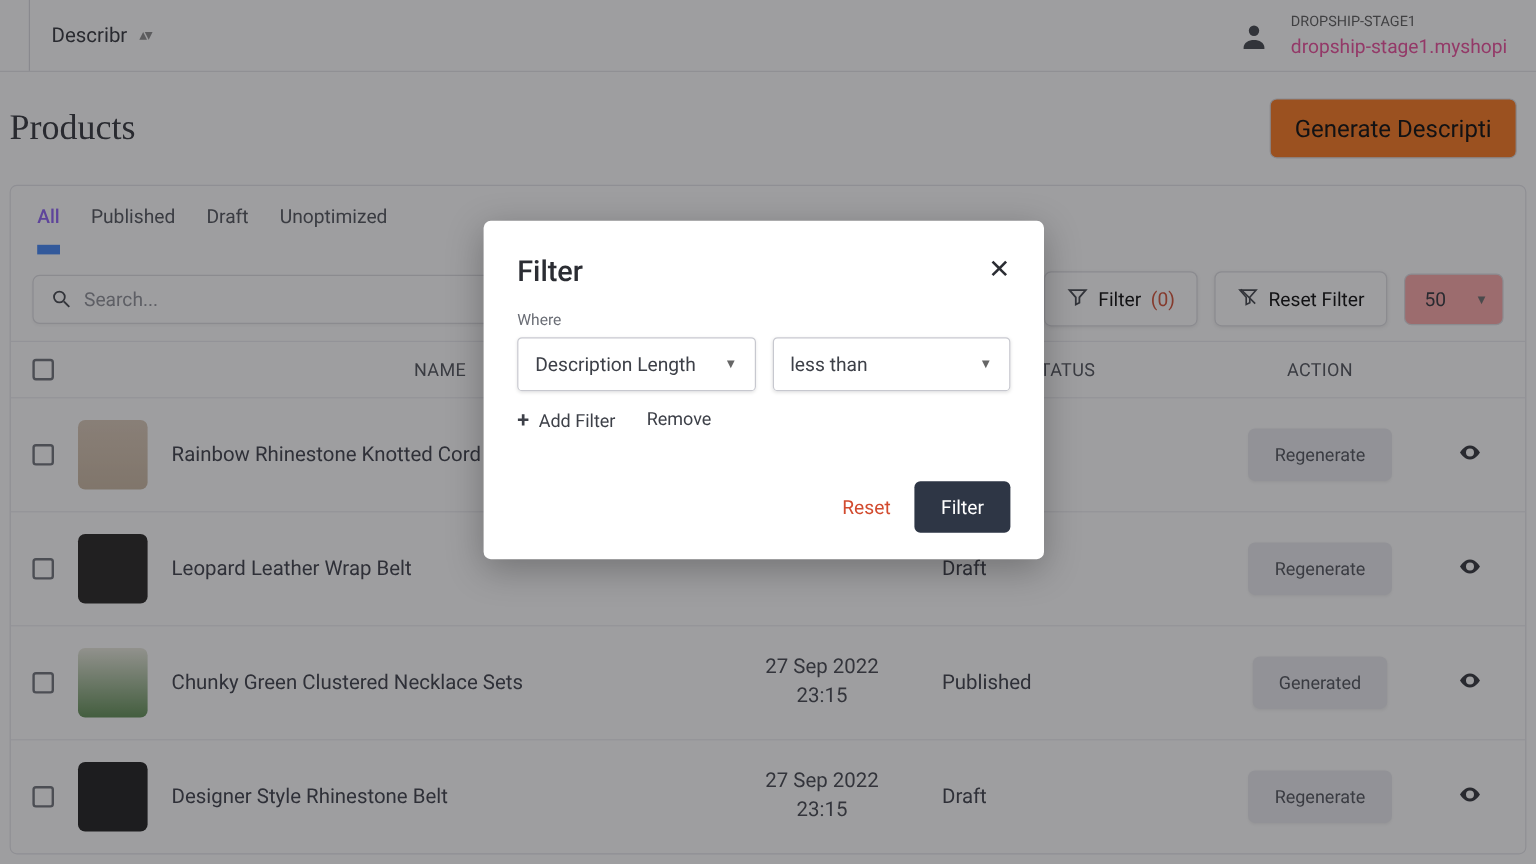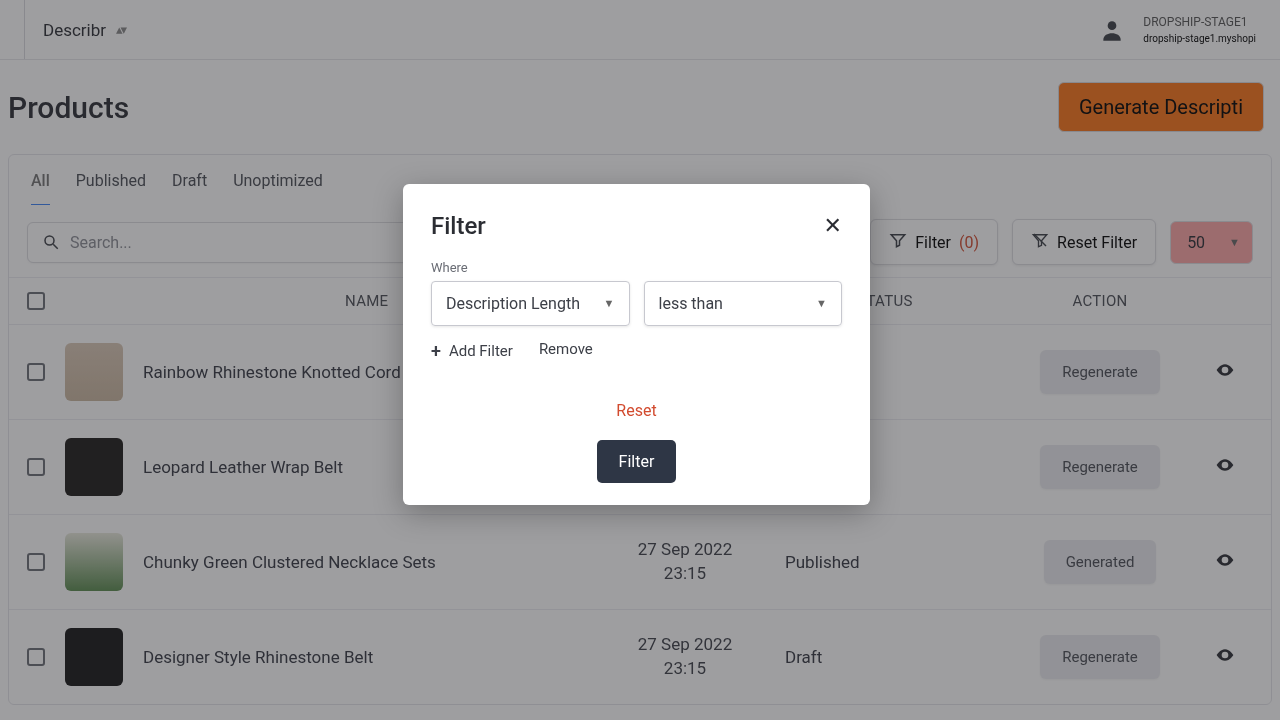--- a/index.html
+++ b/index.html
@@ -7,30 +7,30 @@
 
   
   .page-dim { filter: blur(0); }
   .scrim { position:absolute; inset:0; background:rgba(40,40,44,0.45); z-index: 50; }
 
   .topbar { display:flex; align-items:center; justify-content:space-between; height:60px; border-bottom:1px solid #e6e6e9; padding:0 24px; }
   .brand-box { display:flex; align-items:center; gap:10px; border-left:1px solid #d9d9de; padding-left:18px; height:100%; font-size:17px; }
   .chevrons { font-size:13px; color:#888; line-height:1; letter-spacing:-2px;}
   .account { display:flex; align-items:center; gap:18px; }
   .account .who { font-size:12px; color:#555; line-height:1.5; }
-  .account .who .store { font-size:10px; color:#000000; }
+  .account .who .store { font-size:16px; color:#ec4899; }
 
   .page-header { display:flex; align-items:center; justify-content:space-between; padding:22px 16px 10px 8px; }
-  .page-title { font-size:30px; font-weight:500; }
+  .page-title { font-size:30px; font-weight:500;font-family:Liberation Serif, serif; }
   .gen-btn { border:1px solid #d9d9de; background:#f97316; padding:12px 20px; border-radius:6px; font-size:20px; }
 
   .card { border:1px solid #e4e4e9; border-radius:6px; margin:12px 8px; background:#fff; }
   .tabs { display:flex; gap:26px; padding:16px 20px 0 22px; font-size:16px; color:#4a4d55; }
   .tab { padding-bottom:14px; cursor:pointer; }
-  .tab.active { font-weight:500; color:#737373; border-bottom:1px solid #3b82f6; }
+  .tab.active { font-weight:500; color:#8b5cf6; border-bottom:8px solid #3b82f6; }
 
   .controls-row { display:flex; align-items:center; gap:14px; padding:14px 18px 12px 18px;}
   .searchbox { flex:1; display:flex; align-items:center; gap:10px; border:1px solid #dcdce1; border-radius:6px; padding:10px 14px; font-size:16px; color:#8a8c94; background:#fff; box-shadow:0 1px 2px rgba(0,0,0,0.04);}
   .pill-btn { display:flex; align-items:center; gap:8px; border:1px solid #dcdce1; background:#fff; border-radius:6px; padding:11px 18px; font-size:16px; box-shadow:0 1px 3px rgba(0,0,0,0.08); white-space:nowrap;}
   .pill-btn .count { color:#d24b2f; }
   .pagesize { border:1px solid #dcdce1; border-radius:6px; padding:11px 12px 11px 16px; background:#fca5a5; display:flex; align-items:center; gap:24px;}
 
   .thead { display:grid; grid-template-columns:46px 520px 200px 200px 230px 60px; align-items:center; padding:14px 10px; border-top:1px solid #ececf0; color:#4a4d55; font-size:15px; letter-spacing:0.3px;}
   .trow { display:grid; grid-template-columns:46px 520px 200px 200px 230px 60px; align-items:center; padding:18px 10px; border-top:1px solid #ececf0; font-size:17px; color:#353842;}
   .chk { width:18px; height:18px; border:2px solid #6a6d75; border-radius:3px; margin-left:8px; }
@@ -51,21 +51,21 @@
   .where-lbl { font-size:13px; color:#6a6d75; margin-bottom:6px; display:block;}
   .sel-row { display:flex; gap:14px; }
   .sel { flex:1; display:flex; justify-content:space-between; align-items:center; border:1px solid #c7c8cf; border-radius:4px; padding:12px 14px; font-size:16px; color:#3d4048; box-shadow:0 1px 3px rgba(0,0,0,0.10);}
   .tri { font-size:11px; color:#666; }
   .valbox { width:100%; margin-top:16px; border:1px solid #c7c8cf; border-radius:4px; padding:13px 15px; font-size:17px; display:flex; align-items:center; box-shadow:0 1px 3px rgba(0,0,0,0.10);}
   .valbox .caret { display:inline-block; width:1px; height:20px; background:#2b2d33; margin-left:1px; animation:blink 1.1s step-end infinite;}
   @keyframes blink { 50% {opacity:0;} }
   .linkrow { display:flex; gap:26px; margin-top:14px; font-size:15px; color:#3d4048;}
   .linkrow .add { display:flex; align-items:center; gap:8px; cursor:pointer;}
   .linkrow .remove { cursor:pointer;}
-  .footer { display:flex; justify-content:flex-end; gap:20px; margin-top:40px; align-items:center;flex-direction:column;}
+  .footer { display:flex; justify-content:flex-end; gap:20px; margin-top:40px; align-items:center;}
   .reset { color:#d24b2f; font-size:16px; background:none; border:none; cursor:pointer;}
   .apply { background:#2e3645; color:#fff; border:none; border-radius:5px; padding:12px 22px; font-size:16px; cursor:pointer;}
 
   .mag { width:18px; height:18px; }
   .mag svg, .funnel svg, .resetf svg { width:18px; height:18px; stroke:#3b3e45; fill:none; stroke-width:2;}
   .resetf svg { stroke-width:1.8; }
   .person { width:26px; height:26px; }
   .person svg { width:26px; height:26px; fill:#3b3e45; }
 </style>
 </head>

